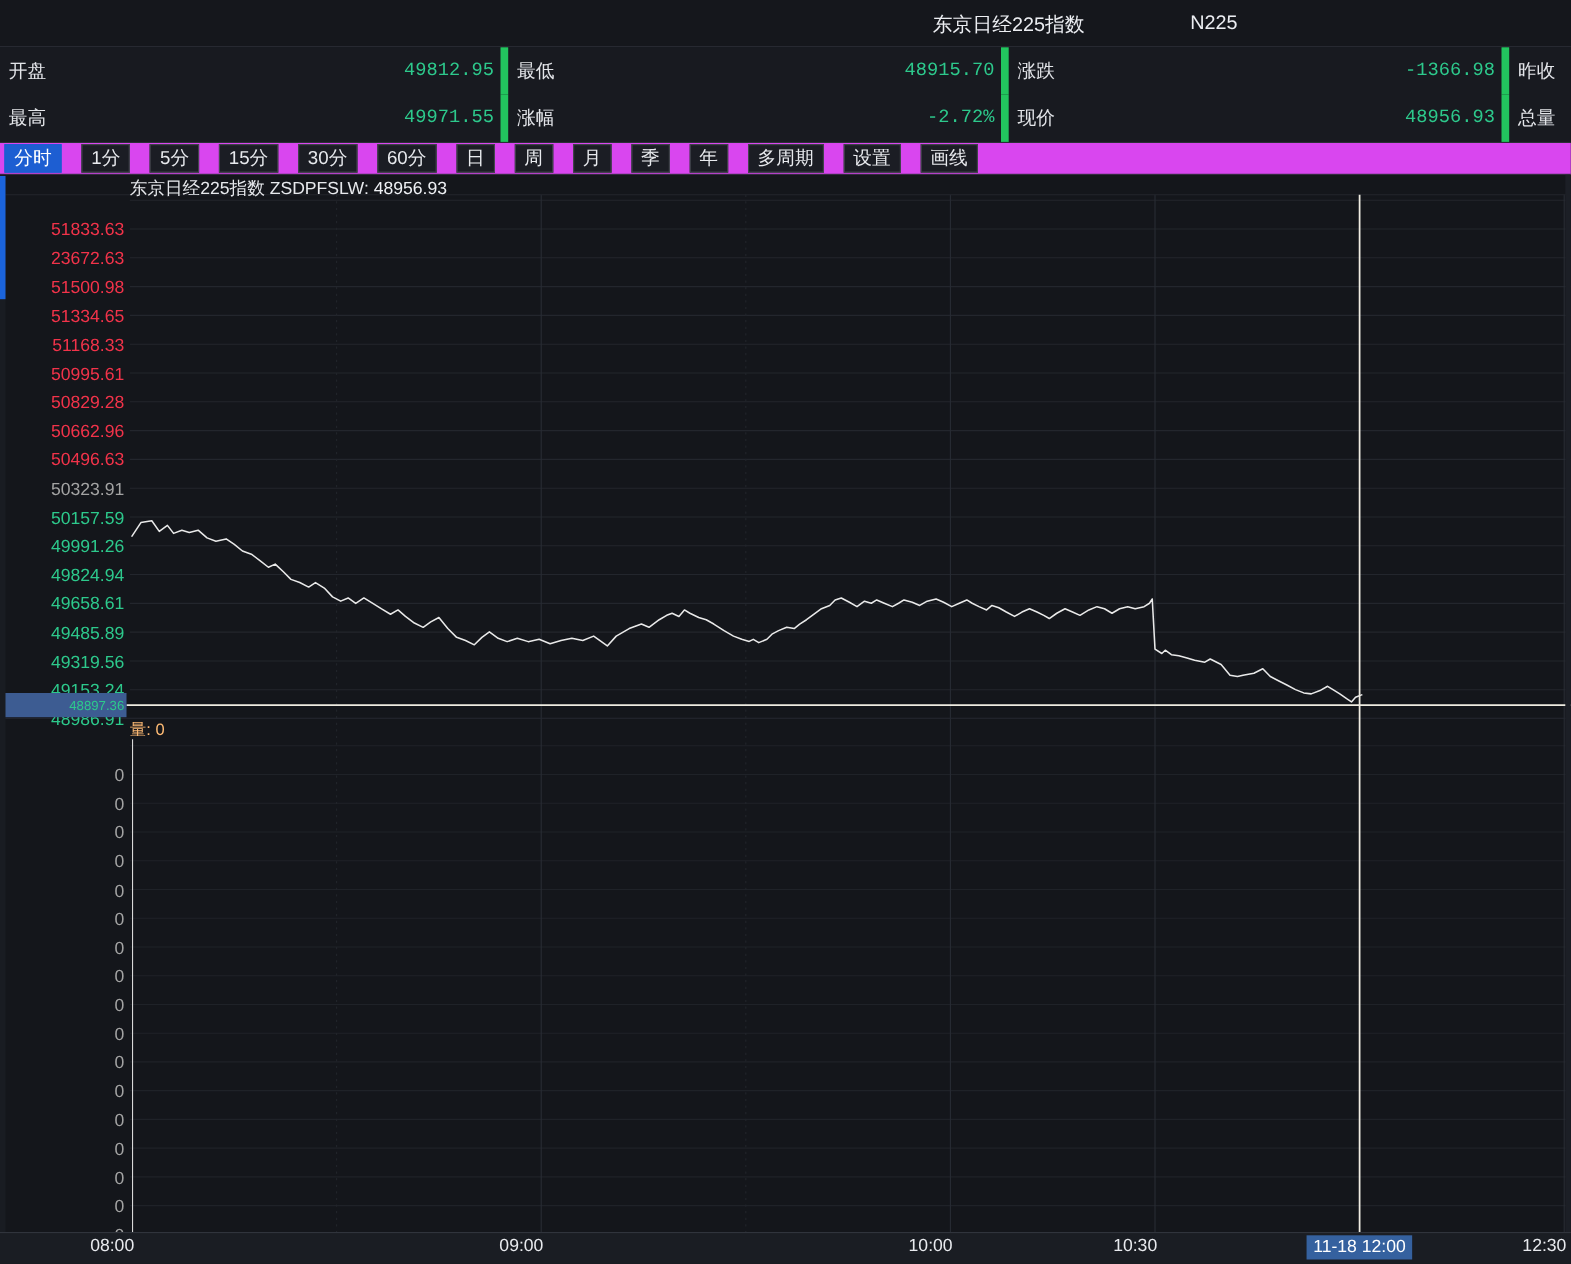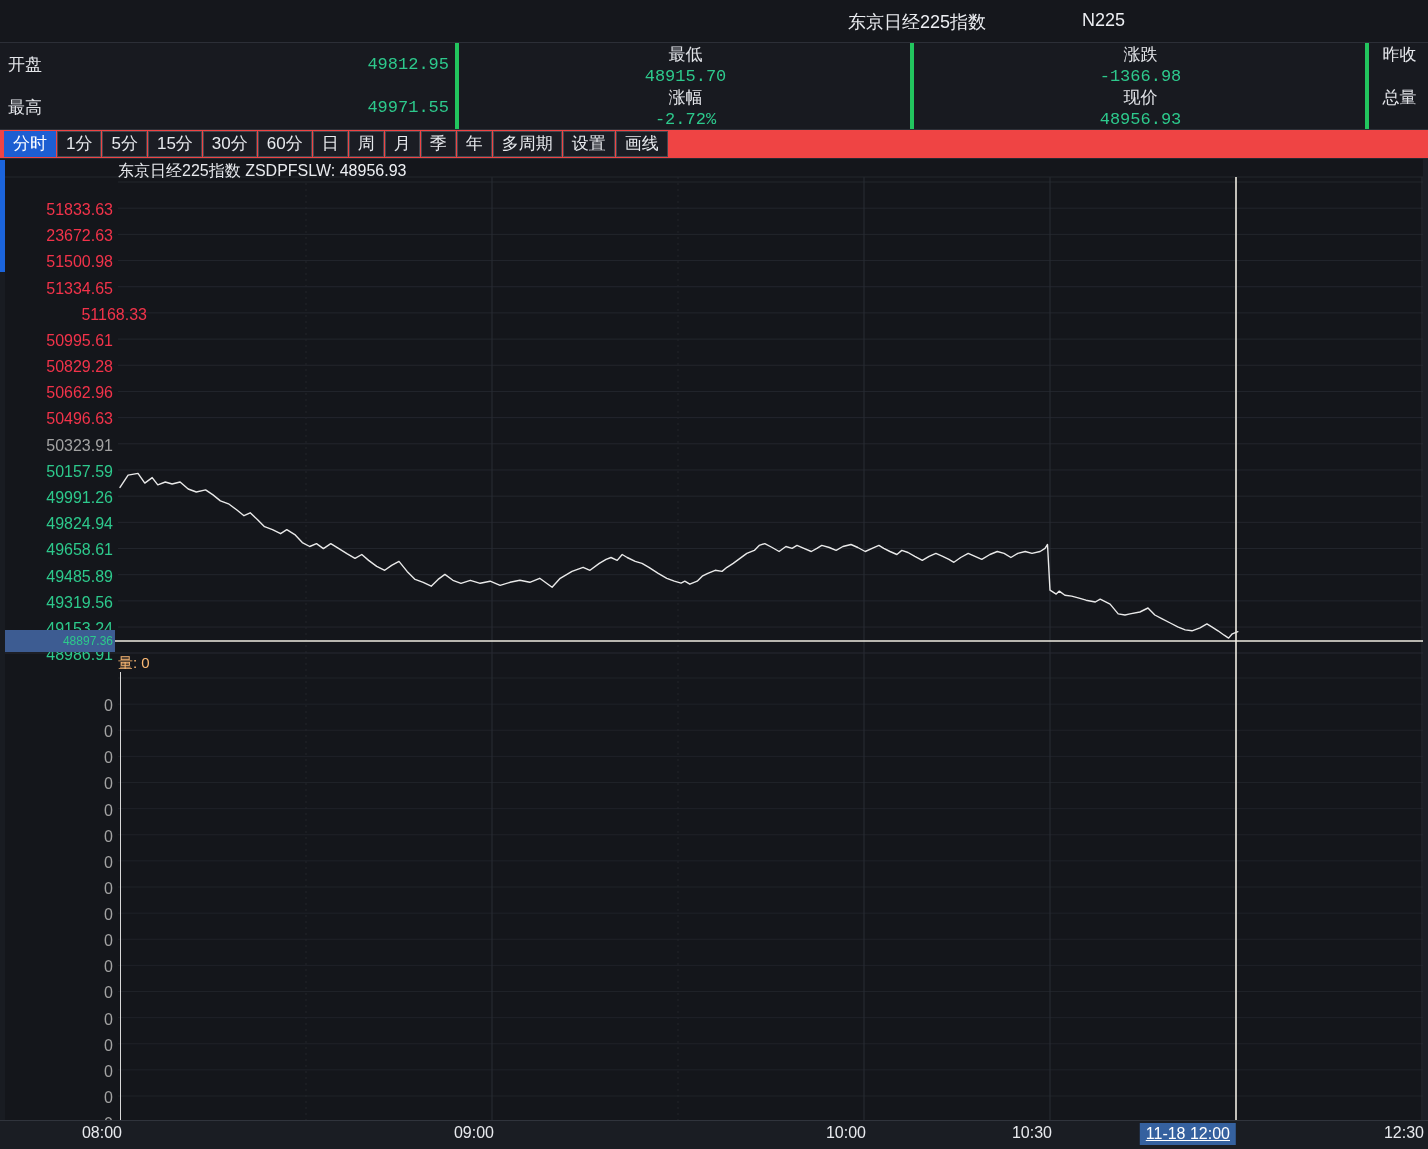--- a/index.html
+++ b/index.html
@@ -15,26 +15,26 @@
 
   
   .titlebar{position:absolute;left:0;top:0;width:1428px;height:43px;background:#15171c;border-bottom:1px solid #2c2f37;box-sizing:border-box;}
   .titlebar .tname{position:absolute;left:848px;top:10px;font-size:18px;color:#eceef2;}
   .titlebar .tsym{position:absolute;left:1082px;top:10px;font-size:18px;color:#eceef2;}
 
   
   .stats{position:absolute;left:0;top:43px;width:1428px;height:87px;background:#181a20;border-bottom:1px solid #2c2f37;box-sizing:border-box;
     display:grid;grid-template-columns:455px 455px 455px 63px;grid-template-rows:43px 43px;text-align:center;}
   .scell{display:flex;justify-content:space-between;align-items:center;padding:0 6px 0 8px;font-size:17px;box-sizing:border-box;}
-  .scell:not(:nth-child(4n+1)){border-left:4px solid #22c55e;flex-direction:column;}
+  .scell:not(:nth-child(4n+1)){border-left:7px solid #22c55e;}
   .scell .slabel{color:#e3e5e9;white-space:nowrap;}
   .scell .sval{white-space:nowrap;font-family:Liberation Mono, monospace;}
 
   
-  .tabbar{position:absolute;left:0;top:130px;width:1428px;height:29px;background:#ef4444;display:flex;align-items:center;gap:1px;padding-left:4px;box-sizing:border-box;border-bottom:1px solid #262931;}
+  .tabbar{position:absolute;left:0;top:130px;width:1428px;height:29px;background:#d946ef;display:flex;align-items:center;gap:18px;padding-left:4px;box-sizing:border-box;border-bottom:1px solid #262931;}
   .tab{height:24px;line-height:24px;padding:0 8px;border:1px solid #43464e;background:#1b1d24;color:#e8eaee;font-size:17px;cursor:pointer;white-space:nowrap;}
   .tab.selected{background:#1d5ed2;border-color:#1d5ed2;color:#fff;}
 
   
   #chart-canvas{position:absolute;left:0;top:0;width:1428px;height:1149px;}
   #chart-svg{position:absolute;left:0;top:0;}
 
   .overlay-title{position:absolute;left:118px;top:161px;font-size:16px;color:#e7e9ed;white-space:nowrap;}
   .overlay-title .oval{color:#eef0f4;}
 
@@ -168,21 +168,21 @@
     <span>ZSDPFSLW:</span>
     <span> </span>
     <span class="oval">48956.93</span>
   </div>
 
   <div id="price-ticks">
       <div class="ytick red" style="top: 171px;">51833.63</div>
       <div class="ytick red" style="top: 197.18px;">23672.63</div>
       <div class="ytick red" style="top: 223.36px;">51500.98</div>
       <div class="ytick red" style="top: 249.54px;">51334.65</div>
-      <div class="ytick red" style="top: 275.72px; padding-left: 34px;">51168.33</div>
+      <div class="ytick red" style="top: 275.72px;">51168.33</div>
       <div class="ytick red" style="top: 301.9px;">50995.61</div>
       <div class="ytick red" style="top: 328.08px;">50829.28</div>
       <div class="ytick red" style="top: 354.26px;">50662.96</div>
       <div class="ytick red" style="top: 380.44px;">50496.63</div>
       <div class="ytick white" style="top: 406.62px;">50323.91</div>
       <div class="ytick green" style="top: 432.8px;">50157.59</div>
       <div class="ytick green" style="top: 458.98px;">49991.26</div>
       <div class="ytick green" style="top: 485.16px;">49824.94</div>
       <div class="ytick green" style="top: 511.34px;">49658.61</div>
       <div class="ytick green" style="top: 537.52px;">49485.89</div>
@@ -211,19 +211,19 @@
     </div>
 
   <div class="price-badge green" style="top: 630.06px;">48897.36</div>
   <div class="vol-label">量: 0</div>
 
   <div class="xaxis" id="xaxis">
       <span class="xlab" style="left: 122px;">08:00</span>
       <span class="xlab" style="left: 494px;">09:00</span>
       <span class="xlab" style="left: 866px;">10:00</span>
       <span class="xlab" style="left: 1052px;">10:30</span>
-      <span class="xlab badge" style="left: 1236px; text-decoration: underline;">11-18 12:00</span>
+      <span class="xlab badge" style="left: 1284px;">11-18 12:00</span>
       <span class="xlab" style="left: 1424px;">12:30</span>
     </div>
 
   <div class="left-scroll-track"></div>
   <div class="left-scroll-thumb"></div>
 </div>
 
 </body></html>

